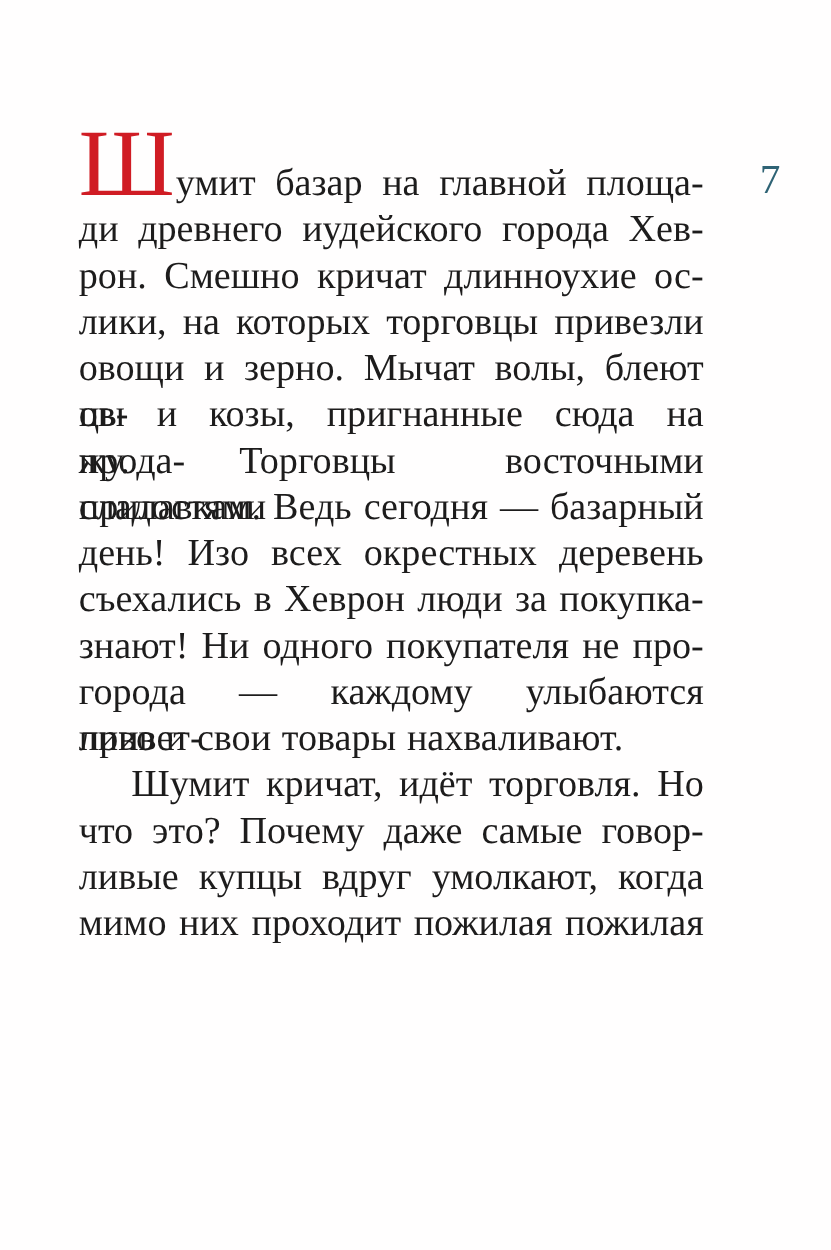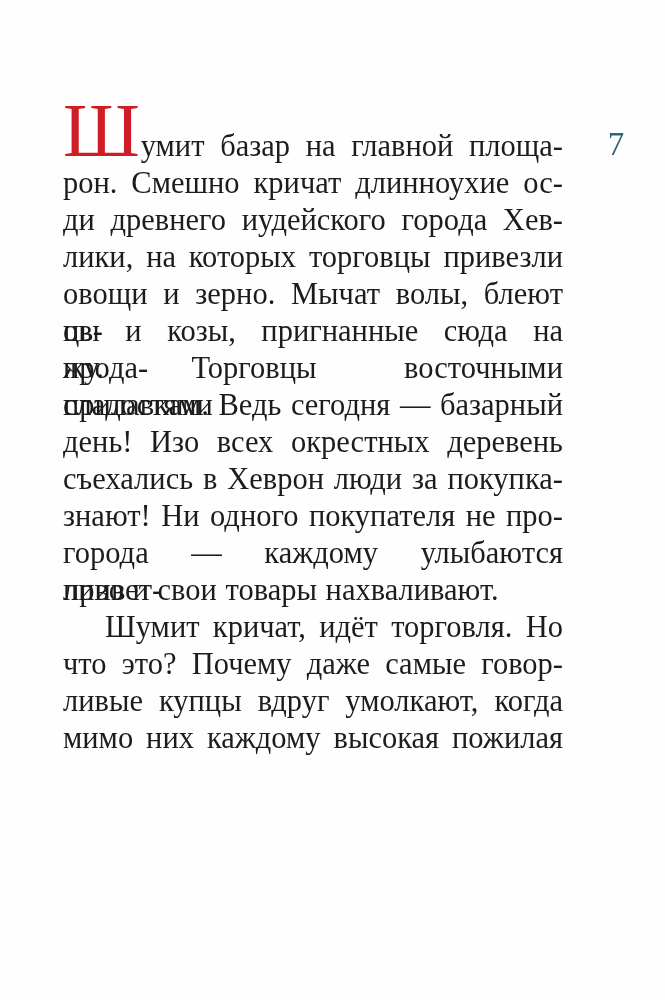--- a/index.html
+++ b/index.html
@@ -54,35 +54,35 @@
 <div class="page">
 
   <div class="folio" style="color: rgb(47, 99, 117);">7</div>
 
   <div class="textblock">
 
     <div>
       <div class="line">
         <span class="dropcap" style="color: rgb(208, 28, 36);">Ш</span><span>умит базар на главной площа-</span>
       </div>
+      <div class="line">ди древнего иудейского города Хев-</div>
       <div class="line">рон. Смешно кричат длинноухие ос-</div>
-      <div class="line">ди древнего иудейского города Хев-</div>
       <div class="line">лики, на которых торговцы привезли</div>
       <div class="line">овощи и зерно. Мычат волы, блеют ов-</div>
       <div class="line">цы и козы, пригнанные сюда на прода-</div>
       <div class="line">жу. Торговцы восточными сладостями</div>
       <div class="line">прилавкам. Ведь сегодня — базарный</div>
       <div class="line">день! Изо всех окрестных деревень</div>
       <div class="line">съехались в Хеврон люди за покупка-</div>
       <div class="line">знают! Ни одного покупателя не про-</div>
       <div class="line">города — каждому улыбаются привет-</div>
       <div class="line flush">ливо и свои товары нахваливают.</div>
     </div>
 
     <div>
       <div class="line indent">Шумит кричат, идёт торговля. Но</div>
       <div class="line">что это? Почему даже самые говор-</div>
       <div class="line">ливые купцы вдруг умолкают, когда</div>
-      <div class="line">мимо них каждому высокая пожилая</div>
+      <div class="line">мимо них проходит пожилая пожилая</div>
     </div>
 
   </div>
 </div>
 
 </body></html>

